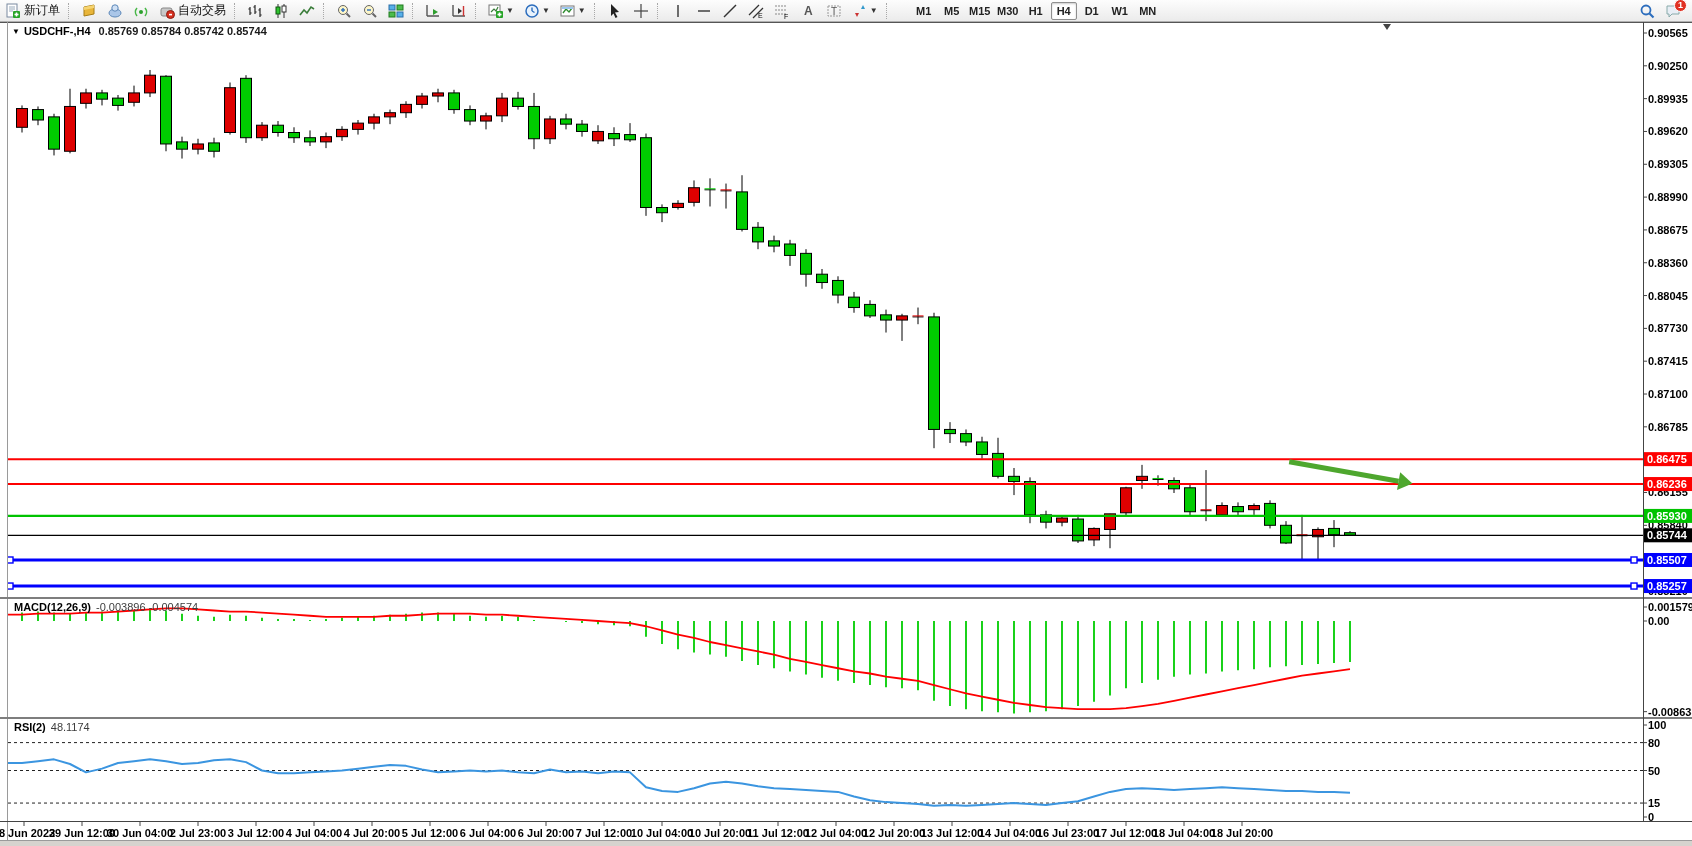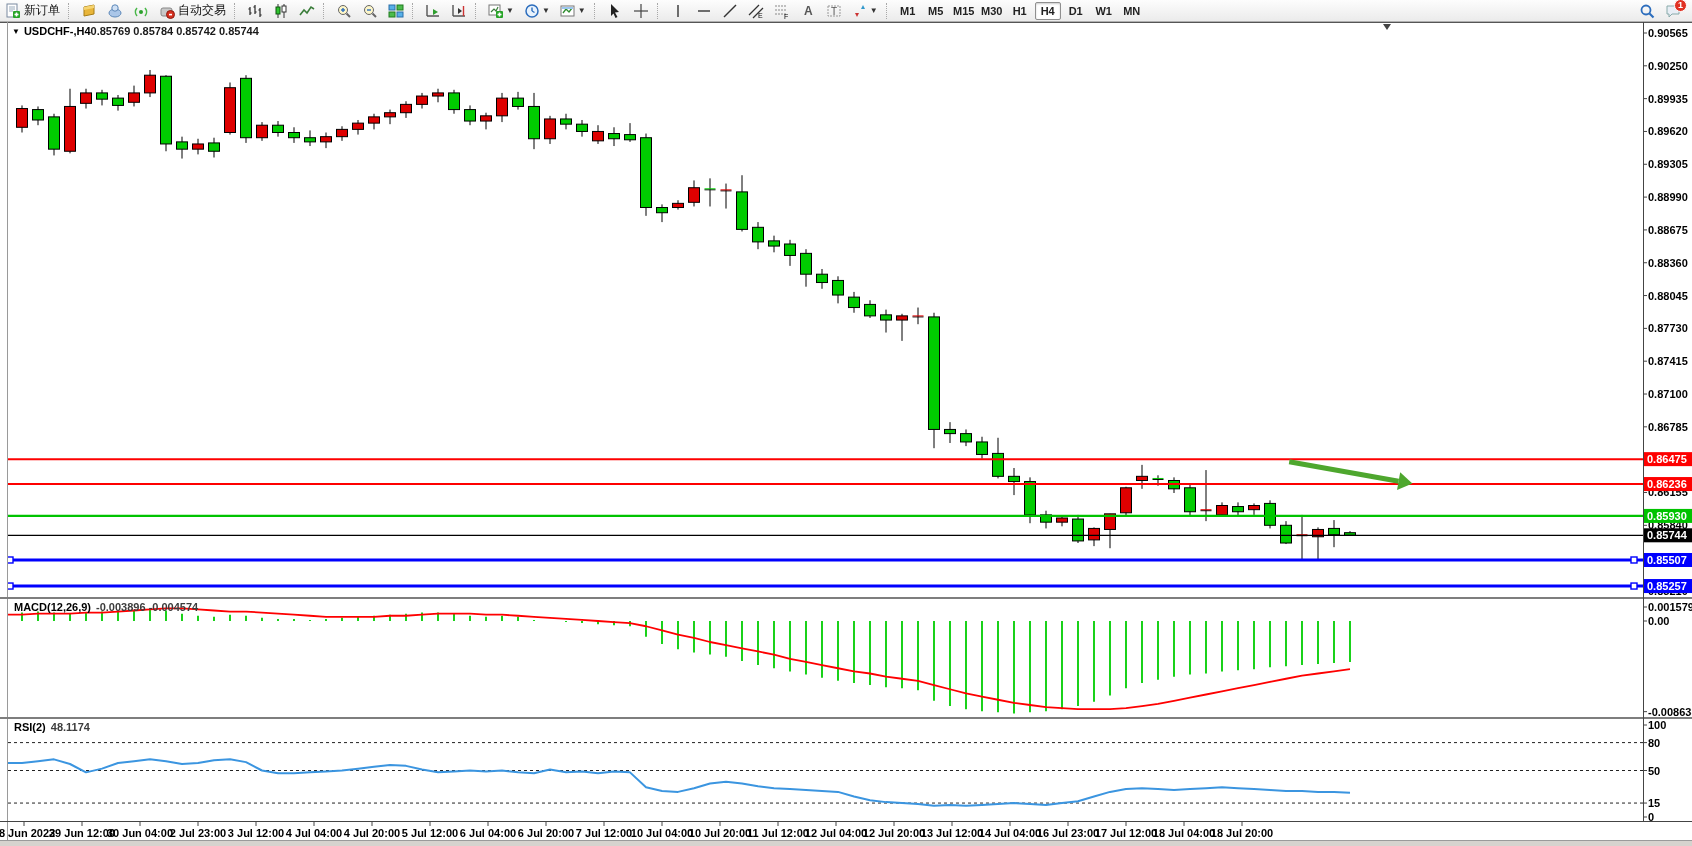--- a/index.html
+++ b/index.html
@@ -23,22 +23,22 @@
     border:1px solid transparent; border-radius:2px; }
   .tf.active { background:#fff; border:1px solid #8f8f8f; box-shadow:inset 0 1px 2px #ccc; }
   #tb-right { margin-left:auto; display:flex; align-items:center; padding-right:6px; }
   .badge { position:absolute; top:-4px; right:-6px; min-width:13px; height:13px;
     background:#e03123; color:#fff; font-size:9px; font-weight:700; border-radius:7px;
     display:flex; align-items:center; justify-content:center; border:1px solid #fff; }
 
   
   .ovl { position:absolute; z-index:4; font-size:11px; font-weight:700; color:#000;
     white-space:nowrap; }
-  .ovl .vals { font-weight:700; color:#1a1a1a; margin-left:0; }
-  .ovl .ival { font-weight:700; color:#3c3c3c; margin-left:5px;margin-top:30px; }
+  .ovl .vals { font-weight:700; color:#1a1a1a; margin-left:8px; }
+  .ovl .ival { font-weight:400; color:#3c3c3c; margin-left:5px;margin-top:30px; }
   #chart-header { left:12px; top:25px; }
   #macd-label { left:14px; top:601px; }
   #rsi-label { left:14px; top:721px; }
   .tri { display:inline-block; font-size:8px; vertical-align:1px; margin-right:4px; color:#000; }
 
   svg text { font-family:"Liberation Sans", sans-serif; }
 </style>
 </head>
 <body>
 
@@ -276,21 +276,21 @@
     <div class="tbtn">
       <span class="tficon">
         <svg width="16" height="16">
             <polygon points="3,10 7,10 5,14" fill="#c33"></polygon>
             <polygon points="9,6 13,6 11,2" fill="#39c"></polygon>
           </svg>
       </span>
         <span class="dd">▼</span>
     </div>
     <div class="tsep"></div>
-    <div id="tf-group" style="display: flex;">
+    <div id="tf-group" style="display: flex; margin-left: 16px;">
         <div class="tf">M1</div>
         <div class="tf">M5</div>
         <div class="tf">M15</div>
         <div class="tf">M30</div>
         <div class="tf">H1</div>
         <div class="tf active">H4</div>
         <div class="tf">D1</div>
         <div class="tf">W1</div>
         <div class="tf">MN</div>
       </div>

